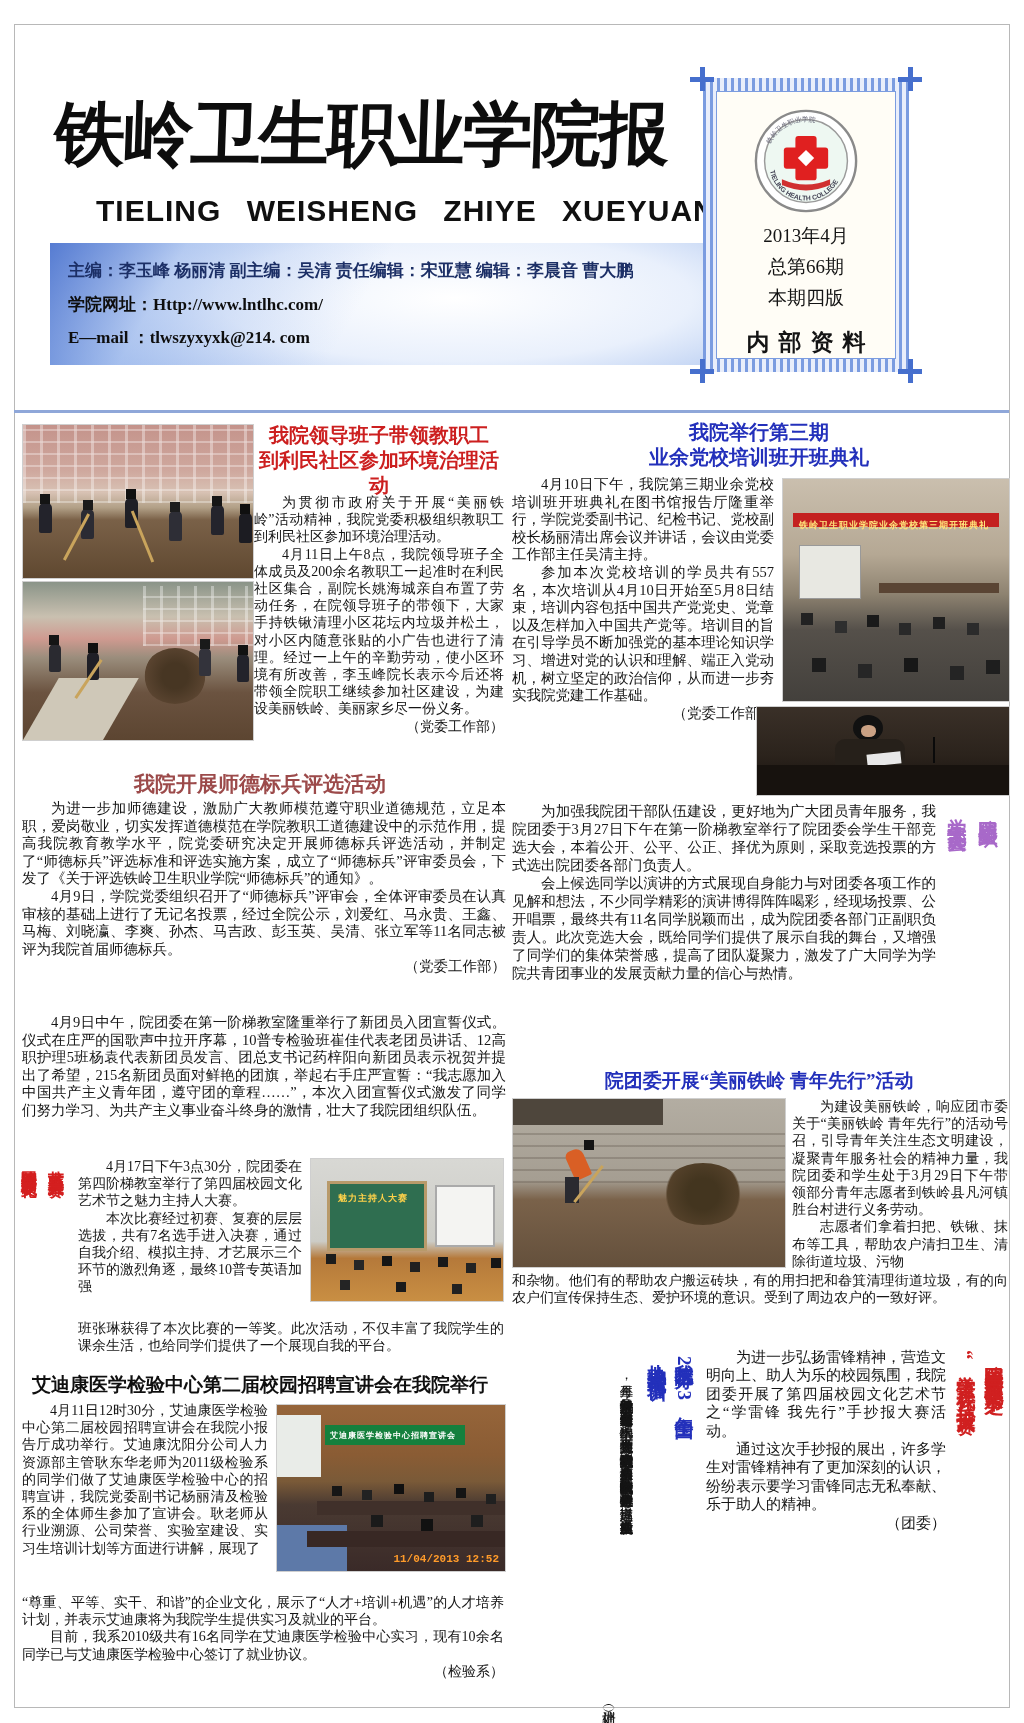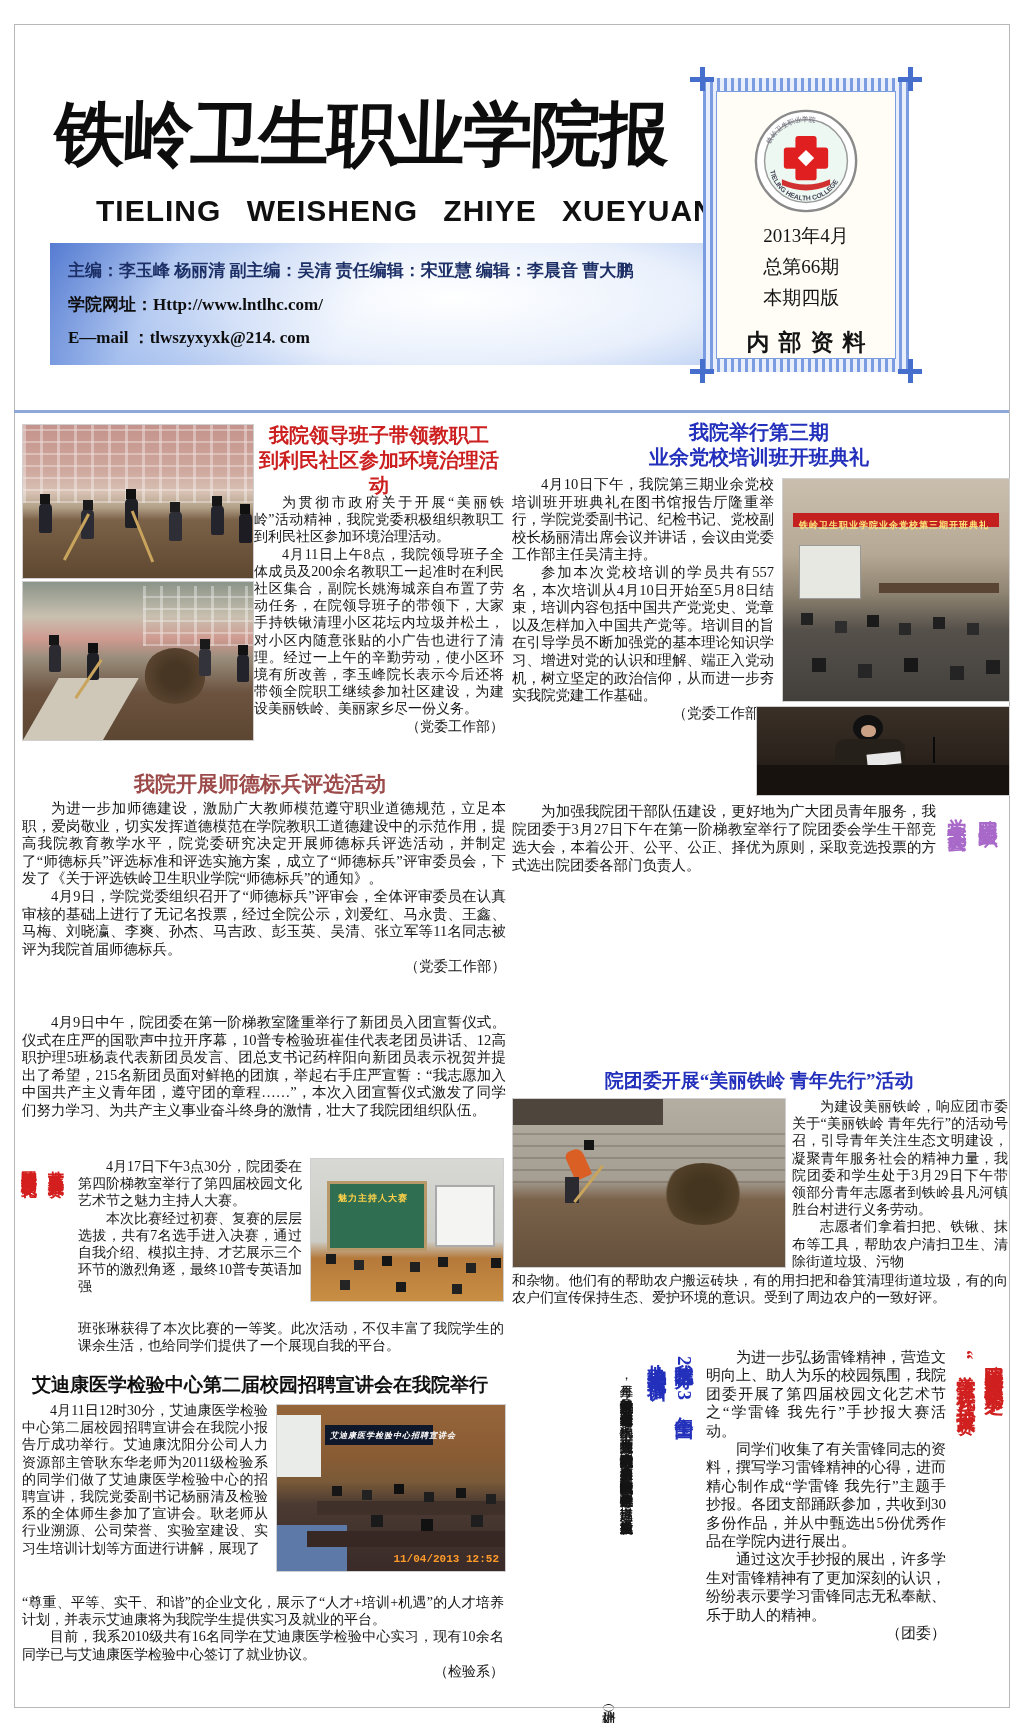--- a/index.html
+++ b/index.html
@@ -21,21 +21,21 @@
   
   .issuebox{left:703px;top:78px;width:206px;height:294px;
      background:repeating-linear-gradient(90deg,#7b9ce0 0 3px,#e9eefb 3px 7px),
                 repeating-linear-gradient(0deg,#7b9ce0 0 3px,rgba(233,238,251,.6) 3px 7px);}
   .issuein{position:absolute;inset:13px;background:#fffdf6;border:1.5px solid #7b9ce0;
      display:flex;flex-direction:column;align-items:center;}
   .cross{position:absolute;width:24px;height:24px;}
   .cross:before,.cross:after{content:"";position:absolute;background:#466fcd;}
   .cross:before{left:10px;top:0;width:5px;height:24px;}
   .cross:after{left:0;top:10px;width:24px;height:5px;}
-  .issdate{font-size:19px;line-height:31px;color:#141414;margin-top:6px;}
+  .issdate{font-size:19px;line-height:31px;color:#141414;text-align:center;margin-top:6px;}
   .issint{font-size:23px;letter-spacing:9px;color:#141414;margin-top:14px;font-weight:bold;text-indent:9px;}
   .divider{left:14px;top:410px;width:995px;height:3px;background:#8fa7d9;}
   
   .t-c{text-align:center;font-weight:bold;}
   .body{font-size:14px;line-height:17.2px;text-align:justify;}
   .body p{margin:0;text-indent:2em;}
   .body p.noind{text-indent:0;}
   .sig{text-align:right;text-indent:0 !important;}
   .vtit{writing-mode:vertical-rl;white-space:pre-line;font-weight:bold;letter-spacing:2px;}
   .vtit-lr{writing-mode:vertical-lr;white-space:pre-line;font-weight:bold;letter-spacing:1px;}
@@ -163,21 +163,21 @@
     <p class="noind">班张琳获得了本次比赛的一等奖。此次活动，不仅丰富了我院学生的课余生活，也给同学们提供了一个展现自我的平台。</p>
   </div>
 
   <div class="abs t-c" style="left:14px;top:1372px;width:492px;font-size:19px;color:#0f0f0f;">艾迪康医学检验中心第二届校园招聘宣讲会在我院举行</div>
   <div class="abs body" style="left:22px;top:1402px;width:246px;">
     <p>4月11日12时30分，艾迪康医学检验中心第二届校园招聘宣讲会在我院小报告厅成功举行。艾迪康沈阳分公司人力资源部主管耿东华老师为2011级检验系的同学们做了艾迪康医学检验中心的招聘宣讲，我院党委副书记杨丽清及检验系的全体师生参加了宣讲会。耿老师从行业溯源、公司荣誉、实验室建设、实习生培训计划等方面进行讲解，展现了</p>
   </div>
   <div class="photo" style="left:276px;top:1404px;width:228px;height:166px;">
     <div class="pl" style="inset:0;background:linear-gradient(180deg,#96653a 0%,#8a5c34 30%,#7a5a38 46%,#4a3a32 60%,#3a2a28 100%);"></div>
     <div class="pl" style="left:0;top:10px;width:44px;height:62px;background:#e9ece8;"></div>
-    <div class="pl" style="left:48px;top:20px;width:108px;height:20px;background:#0f172a;font-style:italic;">
+    <div class="pl" style="left:48px;top:20px;width:140px;height:20px;background:#15803d;">
       <div class="bannertx" style="left:5px;top:5px;font-size:8px;color:#fff;">艾迪康医学检验中心招聘宣讲会</div>
     </div>
     <div class="pl" style="left:0;top:120px;width:70px;height:46px;background:#5d79a8;"></div>
     <div class="pl" style="left:40px;top:96px;width:188px;height:14px;background:#40302a;"></div>
     <div class="pl" style="left:30px;top:126px;width:198px;height:16px;background:#382824;"></div>
     <div class="dots" style="left:60px;top:86px;box-shadow:0 0 0 5px #161616,30px 4px 0 5px #222,62px -2px 0 5px #101010,92px 6px 0 5px #1d1d1d,124px 2px 0 5px #141414,154px 8px 0 5px #202020,40px 30px 0 6px #1a1a1a,90px 34px 0 6px #111,140px 30px 0 6px #1e1e1e;"></div>
     <div class="ts" style="right:6px;bottom:6px;">11/04/2013 12:52</div>
   </div>
   <div class="abs body" style="left:22px;top:1594px;width:482px;">
     <p class="noind">“尊重、平等、实干、和谐”的企业文化，展示了“人才+培训+机遇”的人才培养计划，并表示艾迪康将为我院学生提供实习及就业的平台。</p>
@@ -208,20 +208,21 @@
     <div class="pl" style="left:96px;top:8px;width:30px;height:26px;border-radius:50%;background:#111;"></div>
     <div class="pl" style="left:104px;top:18px;width:15px;height:12px;border-radius:45%;background:#caa184;"></div>
     <div class="pl" style="left:78px;top:32px;width:70px;height:30px;border-radius:10px 10px 0 0;background:#26201a;"></div>
     <div class="pl" style="left:110px;top:46px;width:34px;height:12px;background:#e8e8e8;transform:rotate(-6deg);"></div>
     <div class="pl" style="left:0;top:58px;width:252px;height:30px;background:#17120e;"></div>
     <div class="pl" style="left:176px;top:30px;width:2px;height:26px;background:#0a0a0a;"></div>
   </div>
 
   <div class="abs body" style="left:512px;top:802px;width:424px;font-size:14.5px;line-height:18px;">
     <p>为加强我院团干部队伍建设，更好地为广大团员青年服务，我院团委于3月27日下午在第一阶梯教室举行了院团委会学生干部竞选大会，本着公开、公平、公正、择优为原则，采取竞选投票的方式选出院团委各部门负责人。</p>
+    <p>会上候选同学以演讲的方式展现自身能力与对团委各项工作的见解和想法，不少同学精彩的演讲博得阵阵喝彩，经现场投票、公开唱票，最终共有11名同学脱颖而出，成为院团委各部门正副职负责人。此次竞选大会，既给同学们提供了展示自我的舞台，又增强了同学们的集体荣誉感，提高了团队凝聚力，激发了广大同学为学院共青团事业的发展贡献力量的信心与热情。</p>
   </div>
   <div class="abs vtit" style="left:942px;top:804px;height:240px;font-size:19px;line-height:31px;color:#a869c9;">院团委会组织
 学生干部竞选大会</div>
 
   <div class="abs t-c" style="left:510px;top:1068px;width:498px;font-size:19px;color:#2330bb;">院团委开展“美丽铁岭 青年先行”活动</div>
   <div class="photo" style="left:512px;top:1098px;width:272px;height:168px;">
     <div class="pl" style="inset:0;background:linear-gradient(180deg,#b3ada2 0%,#a59e92 48%,#7a624a 60%,#64503c 100%);"></div>
     <div class="pl" style="left:0;top:0;width:150px;height:26px;background:#4e463c;"></div>
     <div class="pl" style="left:0;top:26px;width:272px;height:58px;background:repeating-linear-gradient(0deg,rgba(90,80,70,.3) 0 2px,transparent 2px 12px);"></div>
     <div class="pl" style="left:148px;top:64px;width:84px;height:62px;border-radius:50%;background:radial-gradient(circle,#43351f 30%,#54412a 68%,transparent 72%);"></div>
@@ -240,20 +241,19 @@
 
   <div class="abs" style="left:494px;top:1348px;width:204px;height:352px;writing-mode:vertical-rl;">
     <div class="vtit" style="font-size:19px;line-height:27px;color:#2330bb;margin-left:10px;">我院举办2013年全国
 执业护士考试考前培训</div>
     <p style="margin:0;font-size:13.5px;line-height:16.5px;text-indent:2em;text-align:justify;">今年三月，针对近几年护士执业考试通过率较低，全国每年通过率仅在百分之五十左右（含专、本科生）的情况，在院领导的大力支持下，我院培训处举办了全国执业护士考试考前培训，共有八百多名毕业生参加了培训，培训由我院具有丰富教学经验的专家团队执教，将使学生准确把握备考方向，提高通过率，从而提高毕业生就业质量。</p>
     <div style="font-size:13.5px;text-align:end;">（培训处）</div>
   </div>
 
   <div class="abs body" style="left:706px;top:1348px;width:240px;font-size:15px;line-height:18.4px;">
     <p>为进一步弘扬雷锋精神，营造文明向上、助人为乐的校园氛围，我院团委开展了第四届校园文化艺术节之“学雷锋 我先行”手抄报大赛活动。</p>
-    <p>同学们收集了有关雷锋同志的资料，撰写学习雷锋精神的心得，进而精心制作成“学雷锋 我先行”主题手抄报。各团支部踊跃参加，共收到30多份作品，并从中甄选出5份优秀作品在学院内进行展出。</p>
     <p>通过这次手抄报的展出，许多学生对雷锋精神有了更加深刻的认识，纷纷表示要学习雷锋同志无私奉献、乐于助人的精神。</p>
     <p class="sig">（团委）</p>
   </div>
   <div class="abs vtit" style="left:952px;top:1350px;height:350px;font-size:19px;line-height:28px;color:#d02020;">院团委举办第四届校园文化艺术节之
 “学雷锋 我先行”手抄报大赛</div>
 
 </div>
 
 </body></html>

